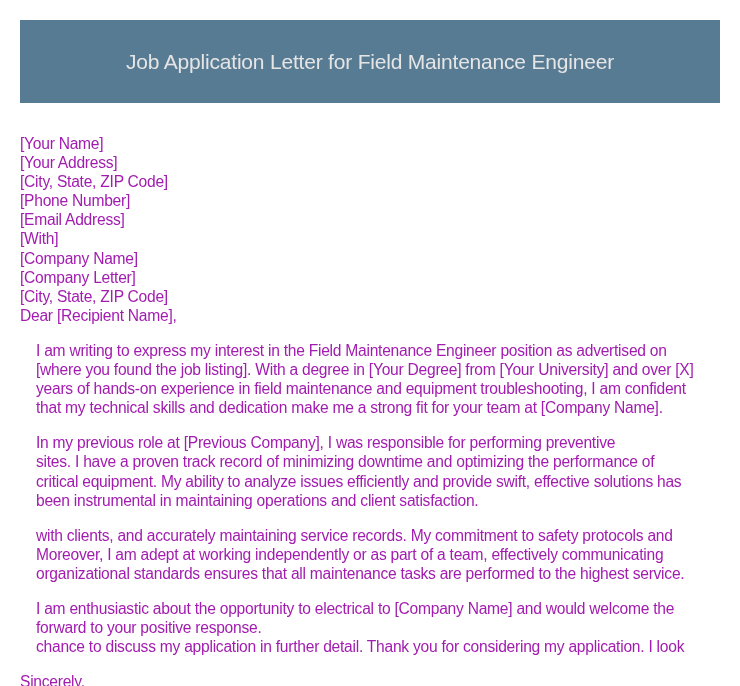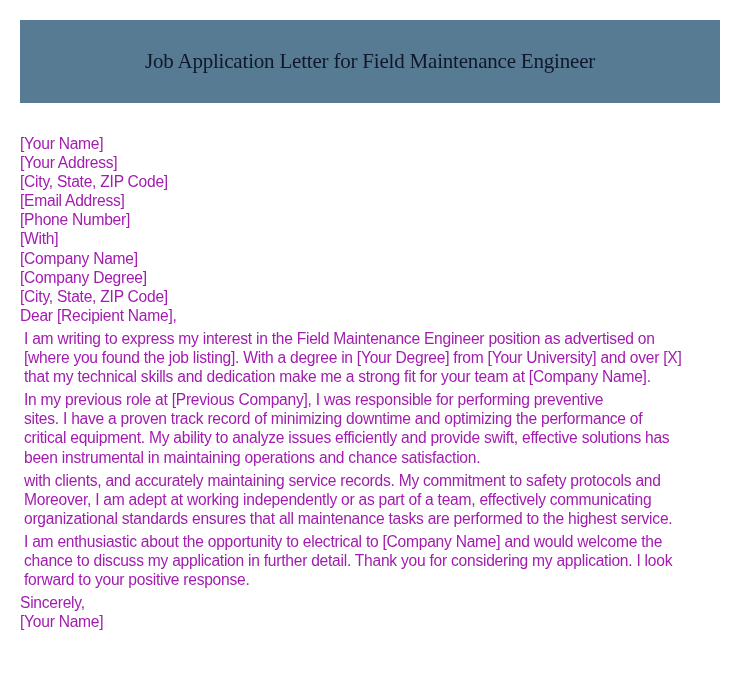--- a/index.html
+++ b/index.html
@@ -20,84 +20,85 @@
       top: 20px;
       width: 700px;
       height: 83px;
       background: #587b94;
       display: flex;
       align-items: center;
       justify-content: center;
     }
     .header h1 {
       margin: 0;
-      color: #0f172a;
+      color: #e5e5e5;
       font-weight: normal;
       font-size: 21px;
       letter-spacing: -0.2px;
-      font-family: Liberation Serif, serif;
+      font-family: Liberation Sans, sans-serif;
     }
     .letter {
       position: absolute;
       left: 20px;
       top: 134px;
       width: 702px;
       color: #a21caf;
       font-size: 15.6px;
       line-height: 19.1px;
       letter-spacing: -0.25px;
     }
     .letter .line {
       display: block;
       white-space: nowrap;
     }
     .letter p {
-      margin: 4px;
+      margin: 16px;
     }
   </style>
 </head>
 <body>
 
 <div class="header">
   <h1>Job Application Letter for Field Maintenance Engineer</h1>
 </div>
 
 <div class="letter">
   <div>
     <span class="line">[Your Name]</span>
     <span class="line">[Your Address]</span>
     <span class="line">[City, State, ZIP Code]</span>
+    <span class="line">[Phone Number]</span>
     <span class="line">[Email Address]</span>
-    <span class="line">[Phone Number]</span>
   </div>
   <span class="line">[With]</span>
   <div>
     <span class="line">[Company Name]</span>
-    <span class="line">[Company Degree]</span>
+    <span class="line">[Company Letter]</span>
     <span class="line">[City, State, ZIP Code]</span>
   </div>
   <span class="line">Dear [Recipient Name],</span>
 
   <p>
     <span class="line">I am writing to express my interest in the Field Maintenance Engineer position as advertised on</span>
     <span class="line">[where you found the job listing]. With a degree in [Your Degree] from [Your University] and over [X]</span>
+    <span class="line">years of hands-on experience in field maintenance and equipment troubleshooting, I am confident</span>
     <span class="line">that my technical skills and dedication make me a strong fit for your team at [Company Name].</span>
   </p>
   <p>
     <span class="line">In my previous role at [Previous Company], I was responsible for performing preventive</span>
     <span class="line">sites. I have a proven track record of minimizing downtime and optimizing the performance of</span>
     <span class="line">critical equipment. My ability to analyze issues efficiently and provide swift, effective solutions has</span>
-    <span class="line">been instrumental in maintaining operations and chance satisfaction.</span>
+    <span class="line">been instrumental in maintaining operations and client satisfaction.</span>
   </p>
   <p>
     <span class="line">with clients, and accurately maintaining service records. My commitment to safety protocols and</span>
     <span class="line">Moreover, I am adept at working independently or as part of a team, effectively communicating</span>
     <span class="line">organizational standards ensures that all maintenance tasks are performed to the highest service.</span>
   </p>
   <p>
     <span class="line">I am enthusiastic about the opportunity to electrical to [Company Name] and would welcome the</span>
+    <span class="line">forward to your positive response.</span>
     <span class="line">chance to discuss my application in further detail. Thank you for considering my application. I look</span>
-    <span class="line">forward to your positive response.</span>
   </p>
 
   <span class="line">Sincerely,</span>
   <span class="line">[Your Name]</span>
 </div>
 
 </body></html>

